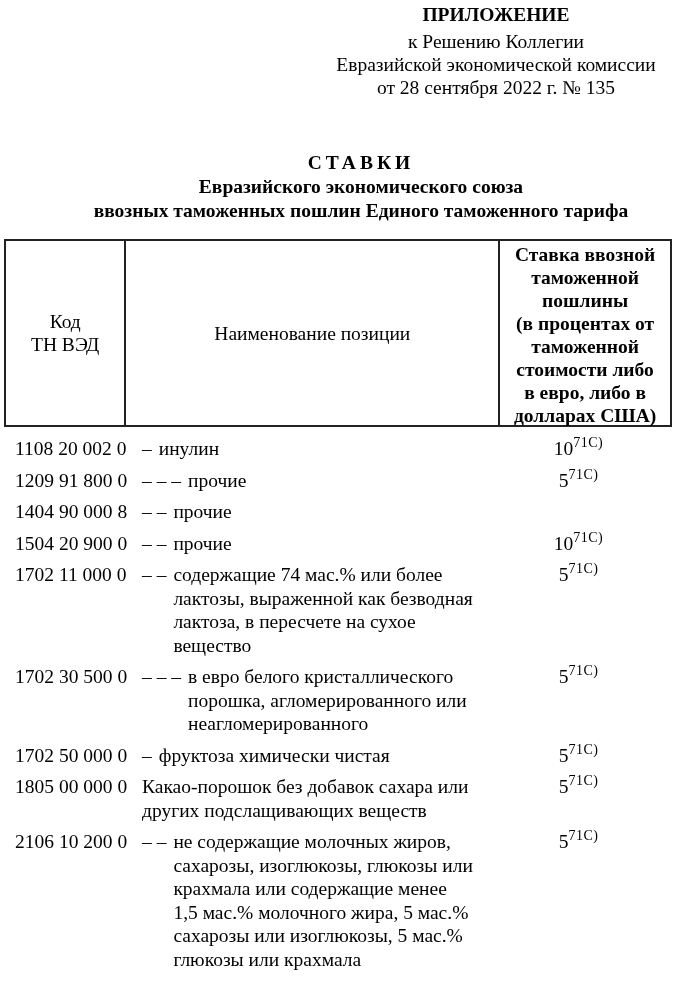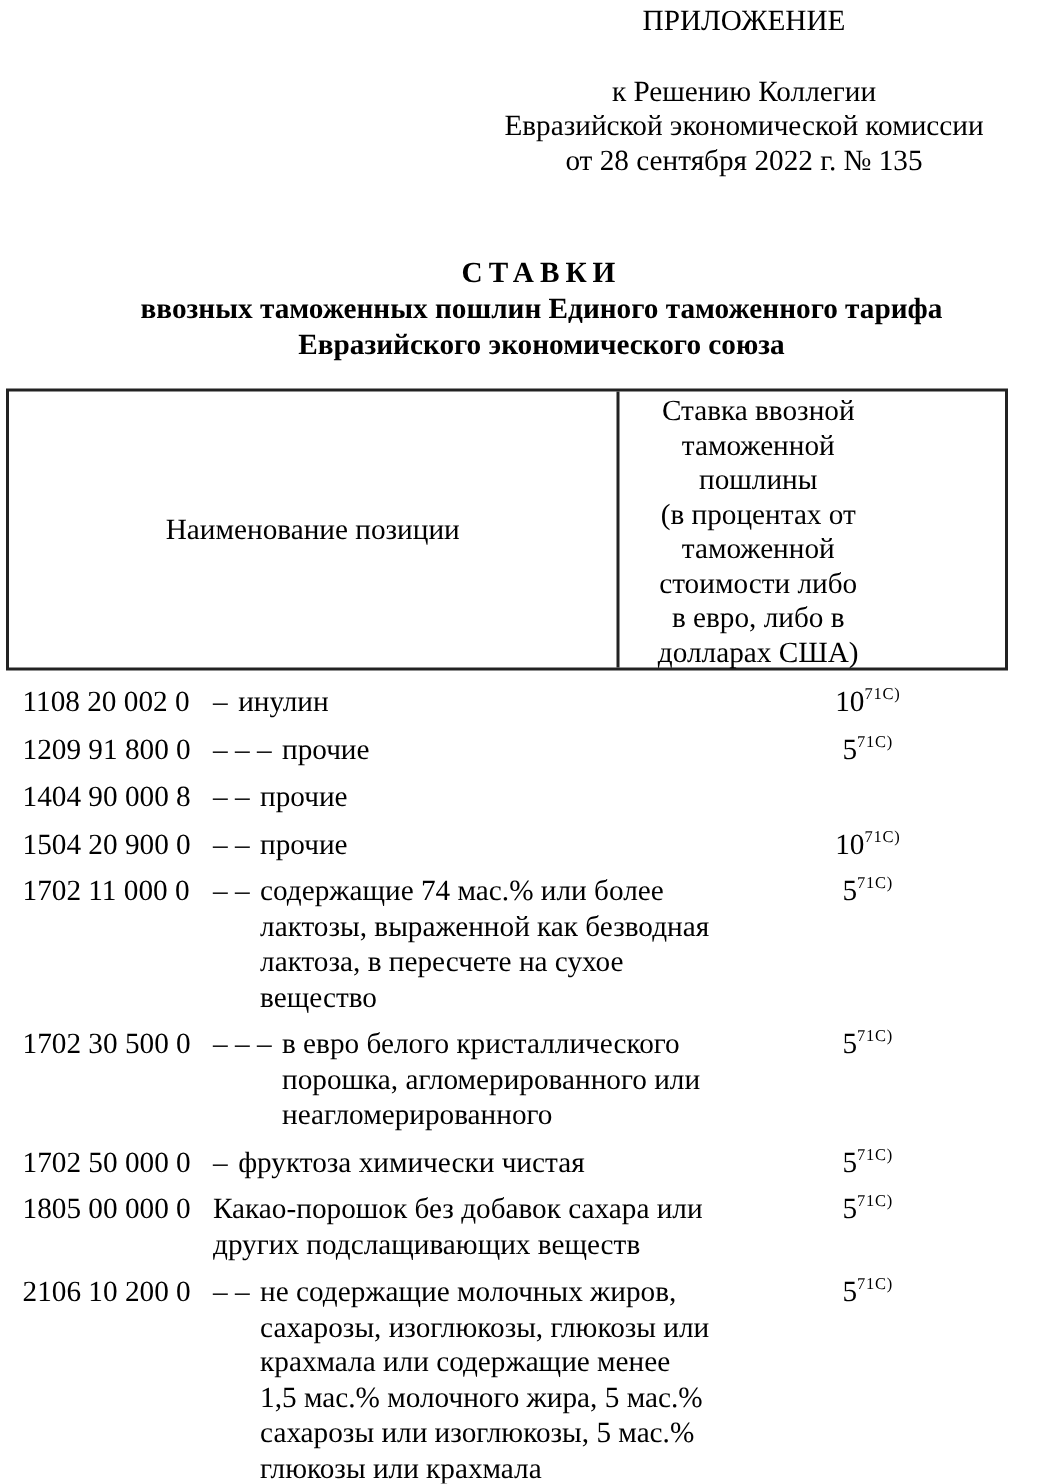--- a/index.html
+++ b/index.html
@@ -22,21 +22,21 @@
     background: #ffffff;
   }
 
   
   .appendix {
     width: 352px;
     margin: 3px 22px 0 auto;
     text-align: center;
     line-height: 23px;
   }
-  .appendix-label { margin-bottom: 24px; }
+  .appendix-label { margin-bottom: 4px; font-weight: bold; }
   .appendix-ref { white-space: pre-line; }
 
   
   .title-block {
     margin: 52px 0 0 28px;
     width: 666px;
     text-align: center;
     font-weight: bold;
     line-height: 24px;
   }
@@ -68,20 +68,21 @@
     width: 407px;
     border-right: 2px solid #222222;
     display: flex;
     align-items: center;
     justify-content: center;
   }
   .th-rate {
     width: 185px;
     white-space: pre-line;
     padding-top: 2px;
+    font-weight: bold;
   }
 
   
   .rows {
     margin: 10px 0 0 4px;
     width: 668px;
   }
   .row {
     display: flex;
     align-items: flex-start;
@@ -106,45 +107,47 @@
   .dashes { flex: none; white-space: pre; }
   .dashes:not(:empty) { margin-right: 7px; }
   .dtext { white-space: pre-line; }
   .c-rate {
     flex: none;
     width: 187px;
     text-align: center;
     white-space: nowrap;
   }
   .c-rate sup {
-    font-size: 11px;
+    font-size: 14px;
     line-height: 0;
     vertical-align: 8px;
     letter-spacing: 0.5px;
   }
 </style>
 </head>
 <body>
 
 <div class="page">
 
   <div class="appendix">
     <div class="appendix-label">ПРИЛОЖЕНИЕ</div>
     <div class="appendix-ref">к Решению Коллегии
 Евразийской экономической комиссии
 от 28 сентября 2022 г. № 135</div>
   </div>
 
   <div class="title-block">
     <div class="title-main">СТАВКИ</div>
+    <div>Евразийского экономического союза</div>
     <div>ввозных таможенных пошлин Единого таможенного тарифа</div>
-    <div>Евразийского экономического союза</div>
   </div>
 
   <div class="thead">
+    <div class="th th-code">Код
+ТН ВЭД</div>
     <div class="th th-name">Наименование позиции</div>
     <div class="th th-rate">Ставка ввозной
 таможенной
 пошлины
 (в процентах от
 таможенной
 стоимости либо
 в евро, либо в
 долларах США)</div>
   </div>

